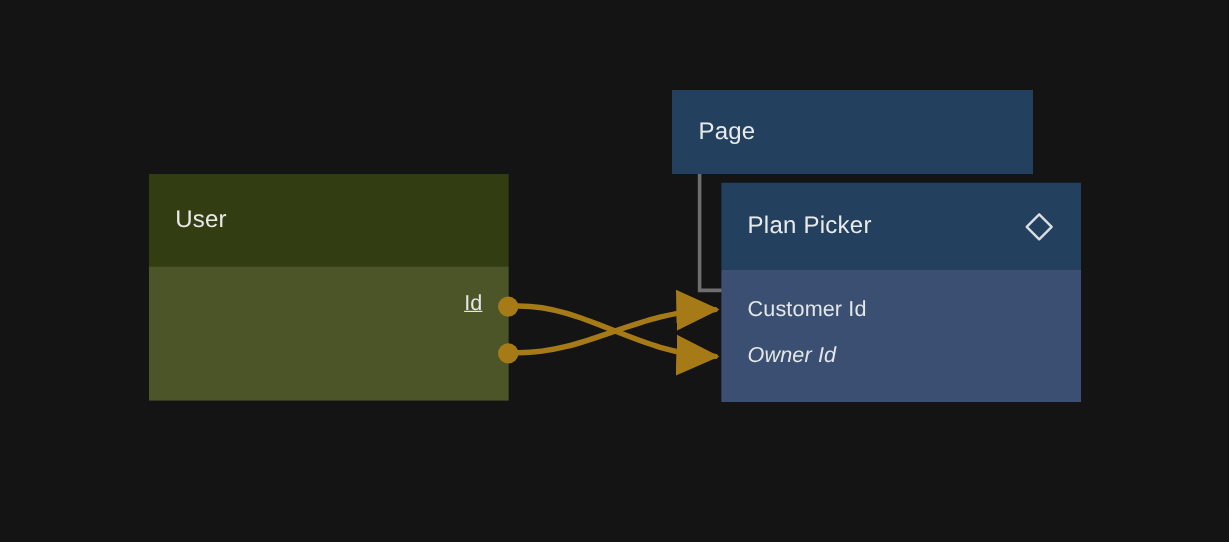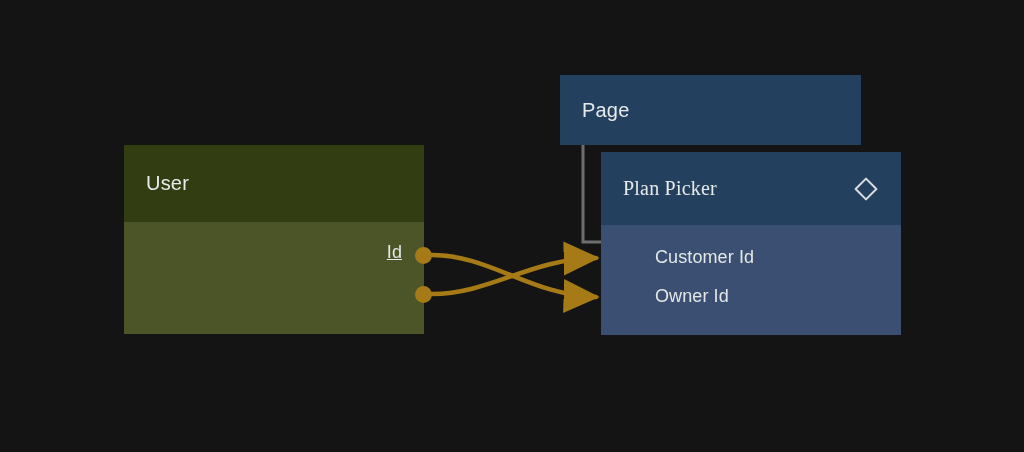--- a/index.html
+++ b/index.html
@@ -100,31 +100,29 @@
   
   #node-planpicker {
     left: 601px;
     top: 152px;
     width: 300px;
     height: 183px;
   }
   #node-planpicker .node-header {
     height: 73px;
     background: #23405e;
-    font-family: Liberation Serif, serif;
   }
   #node-planpicker .node-body {
     background: #3a4f71;
   }
   #node-planpicker .field {
     left: 22px;
-    margin-left: 32px;
   }
   #node-planpicker .field.f0 { top: 22px; }
-  #node-planpicker .field.f1 { top: 61px; }
+  #node-planpicker .field.f1 { top: 61px; font-style: italic; }
 
   .diamond-icon {
     width: 26px;
     height: 26px;
     flex: none;
     display: block;
   }
 
   
   #edge-layer {

